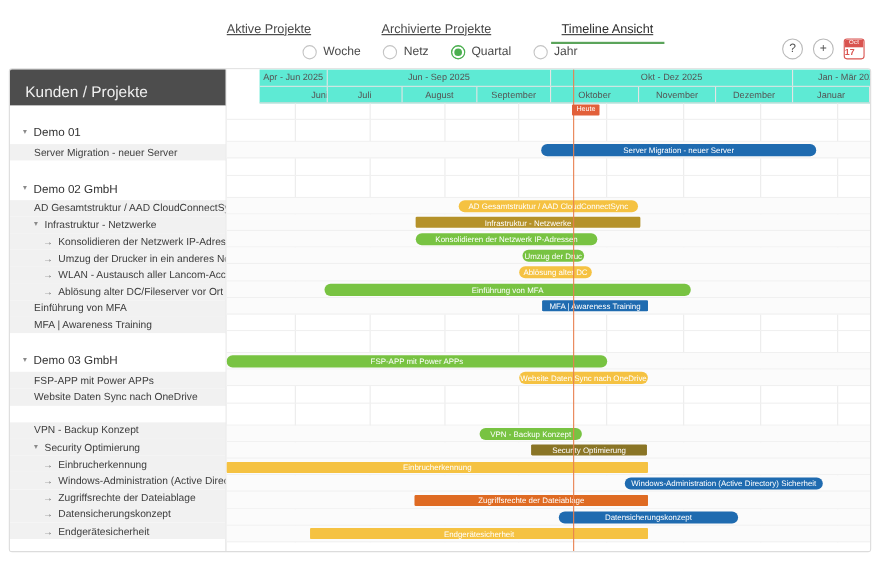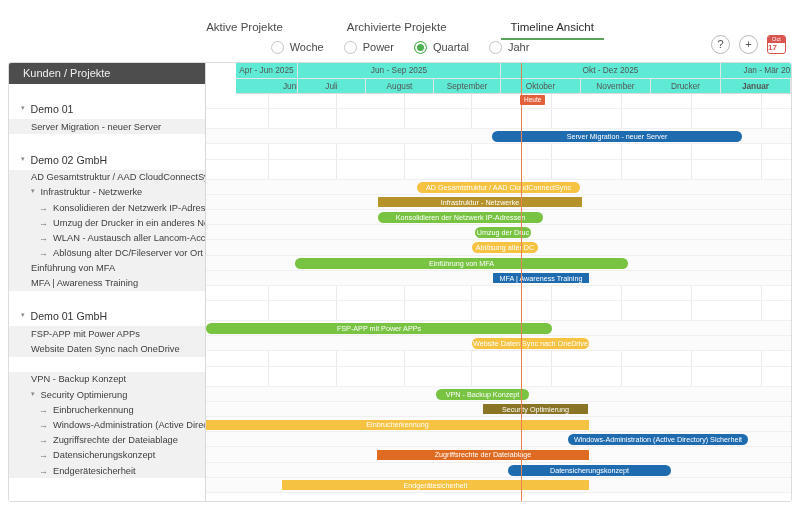--- a/index.html
+++ b/index.html
@@ -13,20 +13,21 @@
   }
 
   
   .tabbar {
     height: 32px;
     display: flex;
     align-items: center;
     justify-content: center;
     gap: 52px;
     padding-top: 24px;
+    text-decoration: underline;
   }
   .tab {
     font-size: 11.5px;
     color: #4a4a4a;
     padding: 4px 6px 7px 6px;
     position: relative;
     cursor: pointer;
     white-space: nowrap;
   }
   .tab.active { color: #2d2d2d; }
@@ -119,24 +120,24 @@
   }
 
   .left-pane {
     width: 197px;
     flex: none;
     border-right: 1px solid #d8d8d8;
     background: #fff;
     position: relative;
   }
   .left-head {
-    height: 21px;
+    height: 33px;
     background: #4d4d4d;
     color: #f0f0f0;
-    font-size: 11px;
+    font-size: 14px;
     display: flex;
     align-items: flex-end;
     padding: 0 0 5px 14px;
   }
   .rows-left { position: relative; }
   .rowL {
     height: 15.2px;
     display: flex;
     align-items: center;
     font-size: 9.3px;
@@ -265,21 +266,21 @@
   <div class="tab active">Timeline Ansicht</div>
 </div>
 
 <div class="radiobar">
   <label class="radio-opt">
     <span class="radio-circle"></span>
     <span>Woche</span>
   </label>
   <label class="radio-opt">
     <span class="radio-circle"></span>
-    <span>Power</span>
+    <span>Netz</span>
   </label>
   <label class="radio-opt selected">
     <span class="radio-circle"></span>
     <span>Quartal</span>
   </label>
   <label class="radio-opt">
     <span class="radio-circle"></span>
     <span>Jahr</span>
   </label>
 
@@ -341,21 +342,21 @@
           <span>Einführung von MFA</span>
         </div>
         <div class="rowL task">
           <span>MFA | Awareness Training</span>
         </div>
         <div class="rowL spacer">
           <span></span>
         </div>
         <div class="rowL group">
           <span class="caret">▾</span>
-          <span>Demo 01 GmbH</span>
+          <span>Demo 03 GmbH</span>
         </div>
         <div class="rowL task">
           <span>FSP-APP mit Power APPs</span>
         </div>
         <div class="rowL task">
           <span>Website Daten Sync nach OneDrive</span>
         </div>
         <div class="rowL spacer">
           <span></span>
         </div>
@@ -396,22 +397,22 @@
         <div class="hcell" style="width: 220px;">Okt - Dez 2025</div>
         <div class="hcell" style="width: 102px;">Jan - Mär 2026</div>
       </div>
     <div class="hdr-m" id="hdr-m">
         <div class="hcell" style="width: 62px; padding-left: 48px;">Juni</div>
         <div class="hcell" style="width: 68px;">Juli</div>
         <div class="hcell" style="width: 68px;">August</div>
         <div class="hcell" style="width: 67px;">September</div>
         <div class="hcell" style="width: 80px;">Oktober</div>
         <div class="hcell" style="width: 70px;">November</div>
-        <div class="hcell" style="width: 70px;">Drucker</div>
-        <div class="hcell" style="width: 70px; font-weight: bold;">Januar</div>
+        <div class="hcell" style="width: 70px;">Dezember</div>
+        <div class="hcell" style="width: 70px;">Januar</div>
         <div class="hcell" style="width: 32px;">Februar</div>
       </div>
     <div class="grid-area" id="grid-area">
         <div class="vline" style="left: 62px;"></div>
         <div class="vline" style="left: 130px;"></div>
         <div class="vline" style="left: 198px;"></div>
         <div class="vline" style="left: 265px;"></div>
         <div class="vline" style="left: 345px;"></div>
         <div class="vline" style="left: 415px;"></div>
         <div class="vline" style="left: 485px;"></div>

